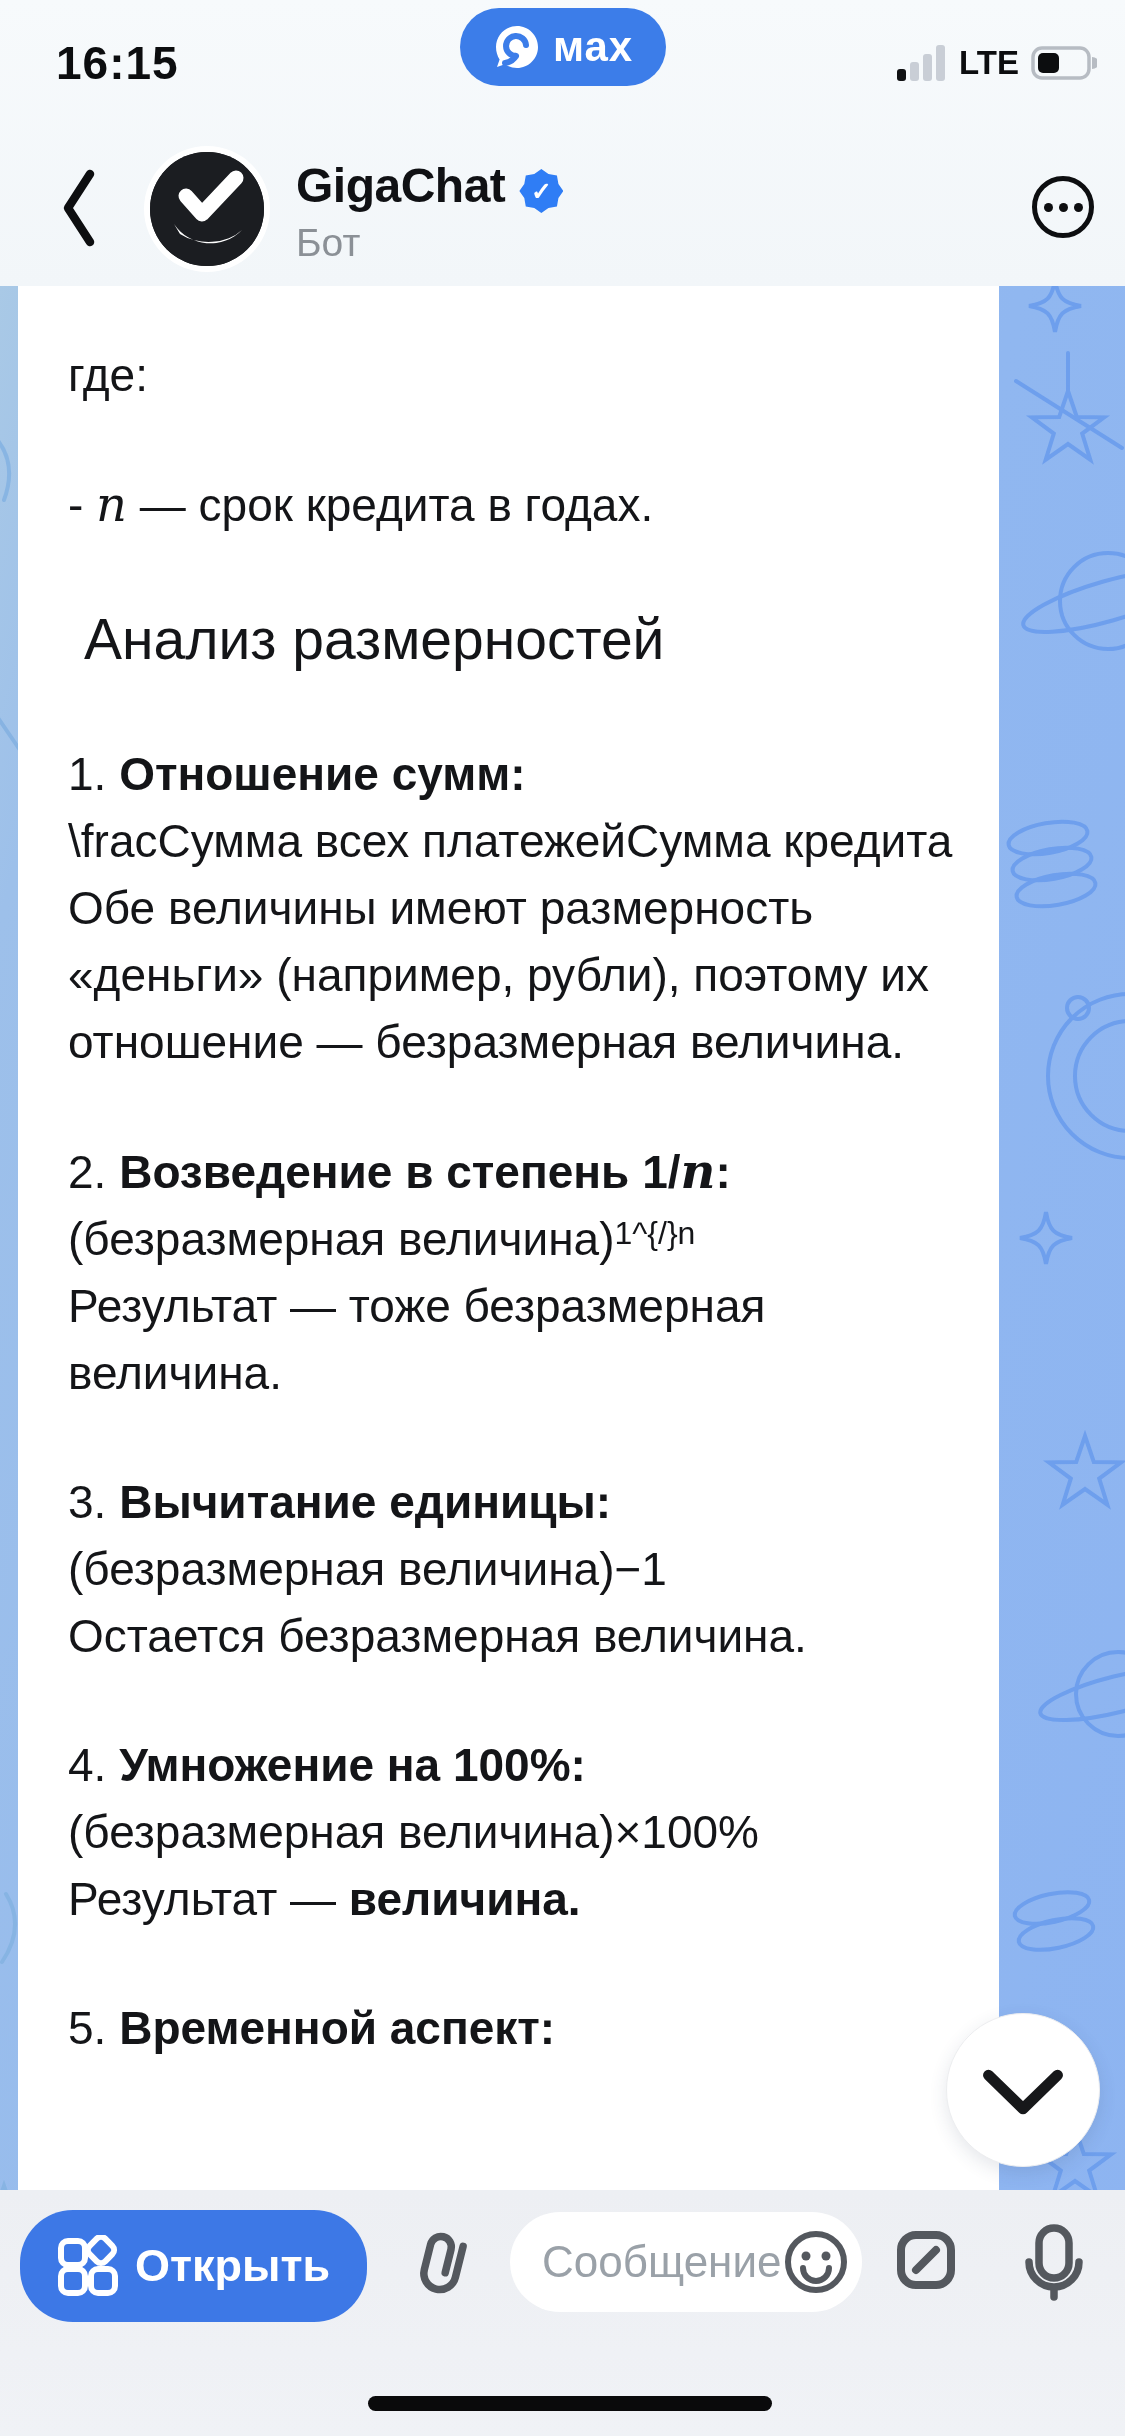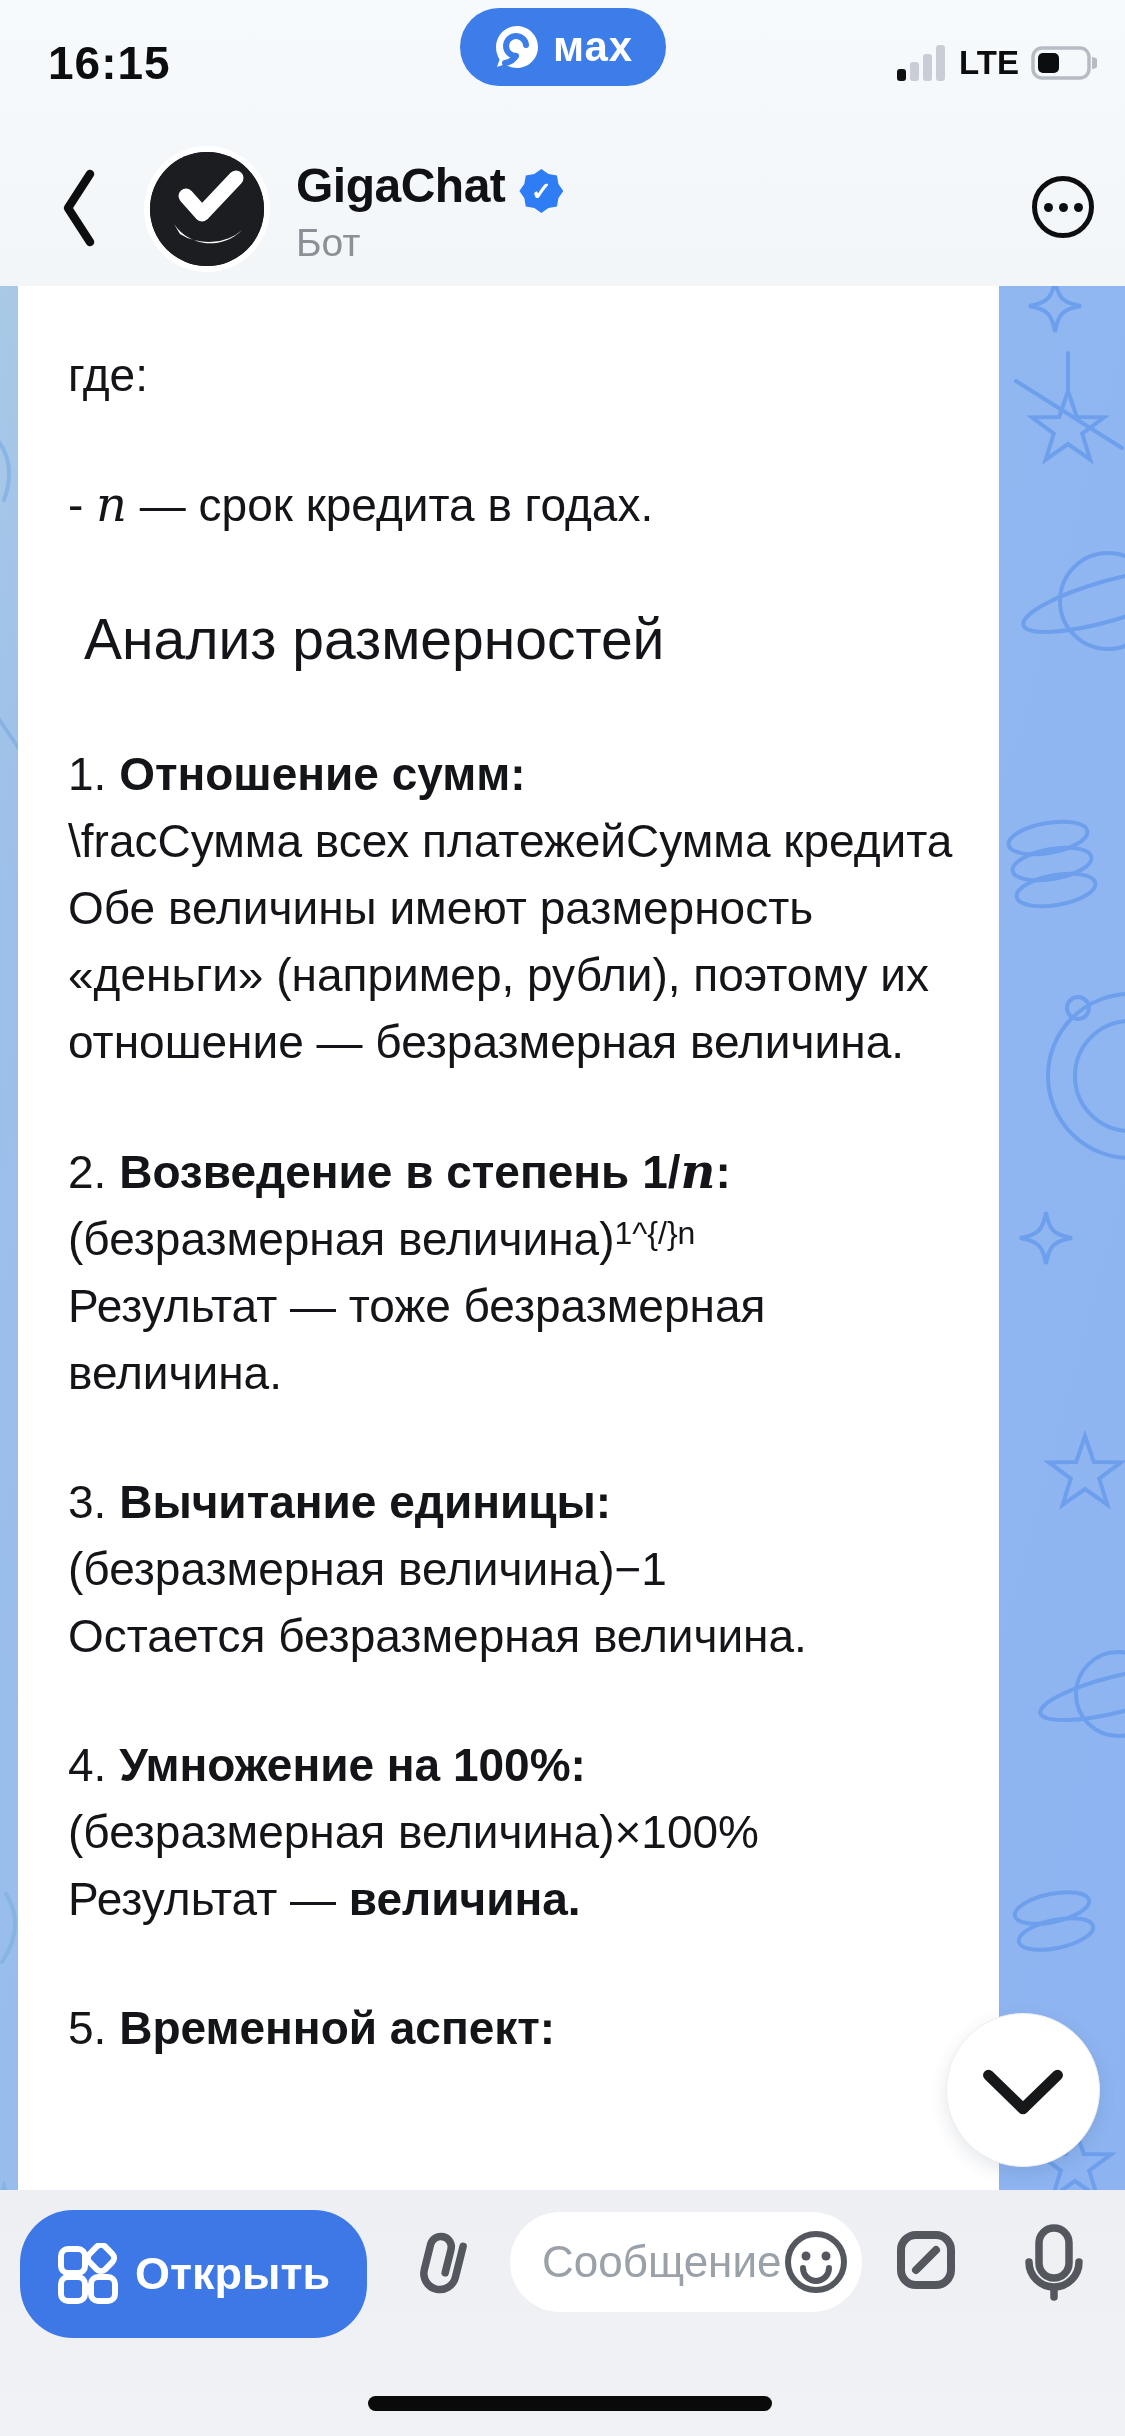--- a/index.html
+++ b/index.html
@@ -2,21 +2,21 @@
 <html><head>
 <meta charset="utf-8">
 <style>
   html,body{margin:0;padding:0;background:#e8ecf0;}
   .screen{position:relative;width:1125px;height:2436px;overflow:hidden;
     font-family:"Liberation Sans",sans-serif;background:#f4f7fa;}
 
   
   .topbar{position:absolute;left:0;top:0;width:1125px;height:286px;
     background:linear-gradient(180deg,#f7fafc 0%,#f2f6f9 100%);z-index:30;}
-  .time{position:absolute;left:48px;top:36px;font-size:46px;font-weight:700;color:#0c0d0f;letter-spacing:1px;}
+  .time{position:absolute;left:56px;top:36px;font-size:46px;font-weight:700;color:#0c0d0f;letter-spacing:1px;}
   .island{position:absolute;left:460px;top:8px;width:206px;height:78px;border-radius:40px;
     background:#3c7de9;display:flex;align-items:center;justify-content:center;gap:12px;}
   .island-label{color:#fff;font-size:42px;font-weight:700;letter-spacing:1px;}
   .statuscluster{position:absolute;right:28px;top:44px;display:flex;align-items:center;gap:12px;}
   .lte{font-size:33px;font-weight:600;color:#0c0d0f;}
 
   
   .back{position:absolute;left:58px;top:168px;width:40px;height:80px;}
   .avatar{position:absolute;left:150px;top:152px;width:114px;height:114px;border-radius:50%;
     background:#1b1d21;box-shadow:0 0 0 6px #ffffff;}
@@ -47,21 +47,21 @@
   .run-sup{vertical-align:11px;font-size:32px;line-height:0;}
 
   
   .fab{position:absolute;left:946px;top:2013px;width:154px;height:154px;border-radius:50%;
     background:#ffffff;border:1px solid #ecedef;box-sizing:border-box;
     box-shadow:0 6px 18px rgba(40,60,90,.12);display:flex;align-items:center;justify-content:center;z-index:20;}
 
   
   .composer{position:absolute;left:0;top:2190px;width:1125px;height:246px;
     background:linear-gradient(180deg,#edeff3 0%,#f0f2f6 100%);z-index:40;}
-  .open-btn{position:absolute;left:20px;top:20px;width:347px;height:128px;border-radius:53px;
+  .open-btn{position:absolute;left:20px;top:20px;width:347px;height:112px;border-radius:53px;
     background:#3d78e6;display:flex;align-items:center;justify-content:center;gap:16px;}
   .open-label{color:#fff;font-size:45px;font-weight:600;}
   .clip-btn{position:absolute;left:408px;top:2226px;width:70px;height:78px;z-index:41;}
   .input-pill{position:absolute;left:510px;top:2212px;width:352px;height:100px;border-radius:50px;
     background:#ffffff;z-index:41;}
   .placeholder{position:absolute;left:32px;top:0;height:72px;line-height:100px;font-size:44px;color:#9aa1a8;white-space:nowrap;}
   .emoji-btn{position:absolute;right:12px;top:16px;width:68px;height:68px;}
   .draw-btn{position:absolute;left:896px;top:2230px;width:60px;height:60px;z-index:41;}
   .mic-btn{position:absolute;left:1020px;top:2224px;width:68px;height:78px;z-index:41;}
   .home-indicator{position:absolute;left:368px;top:2396px;width:404px;height:15px;border-radius:8px;background:#0a0a0b;z-index:45;}

